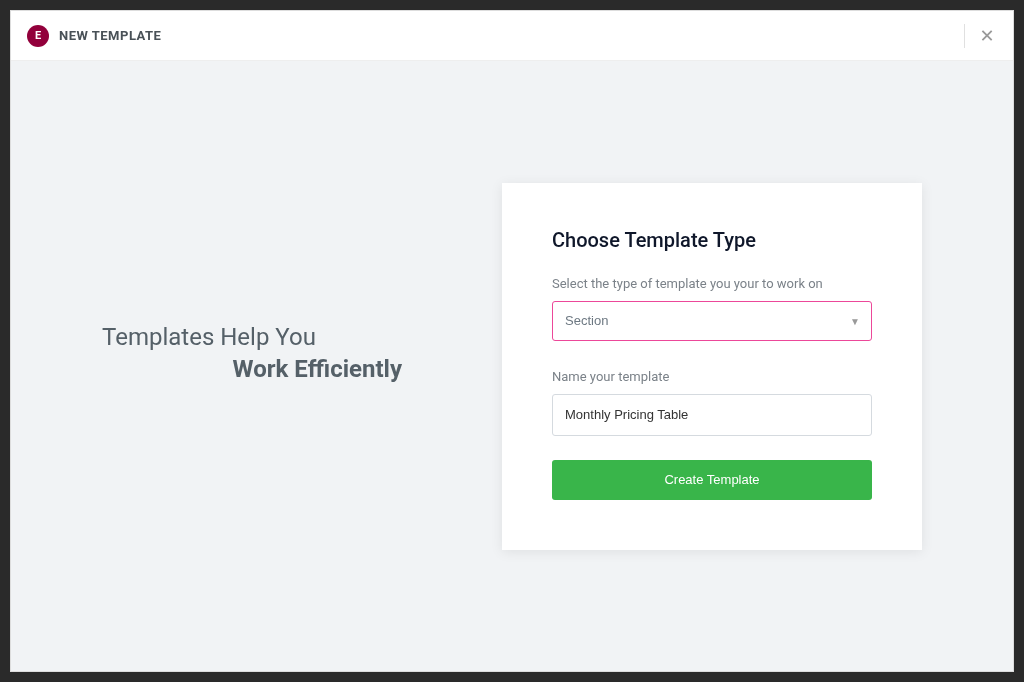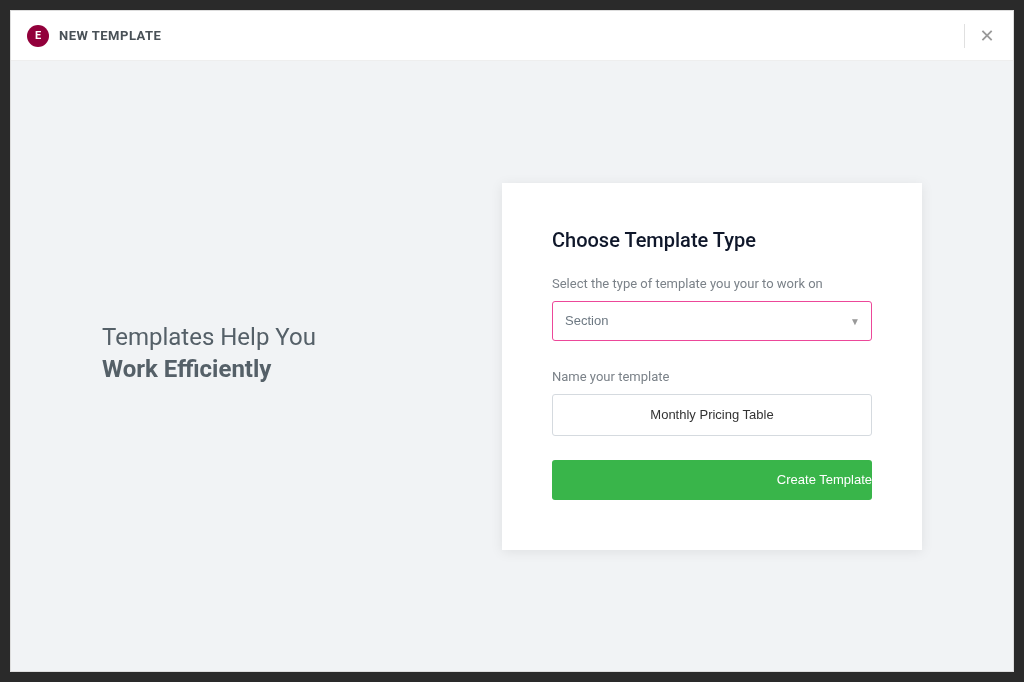--- a/index.html
+++ b/index.html
@@ -90,20 +90,21 @@
       font-size: 24px;
       font-weight: 400;
       color: #556068;
       line-height: 1.4;
     }
     .heading-bold {
       font-size: 24px;
       font-weight: 700;
       color: #556068;
       margin-bottom: 28px;
+      text-align: right;
     }
     .description {
       font-size: 14px;
       color: #7b8289;
       line-height: 1.6;
     }
     .right-panel {
       background: #fff;
       width: 420px;
       padding: 45px 50px 50px 50px;
@@ -151,33 +152,31 @@
       width: 100%;
       height: 42px;
       border: 1px solid #d5dadf;
       border-radius: 3px;
       padding: 0 12px;
       font-size: 13px;
       color: #333;
       background: #fff;
       outline: none;
       margin-bottom: 24px;
-      text-align: center;
     }
     .create-btn {
       width: 100%;
       height: 40px;
       background: #39b54a;
       color: #fff;
       border: none;
       border-radius: 3px;
       font-size: 13px;
       font-weight: 500;
       cursor: pointer;
-      text-align: right;
     }
   </style>
 </head>
 <body>
 
 <div class="modal">
   <div class="modal-header">
     <div class="header-left">
       <div class="logo">
         <span>E</span>

